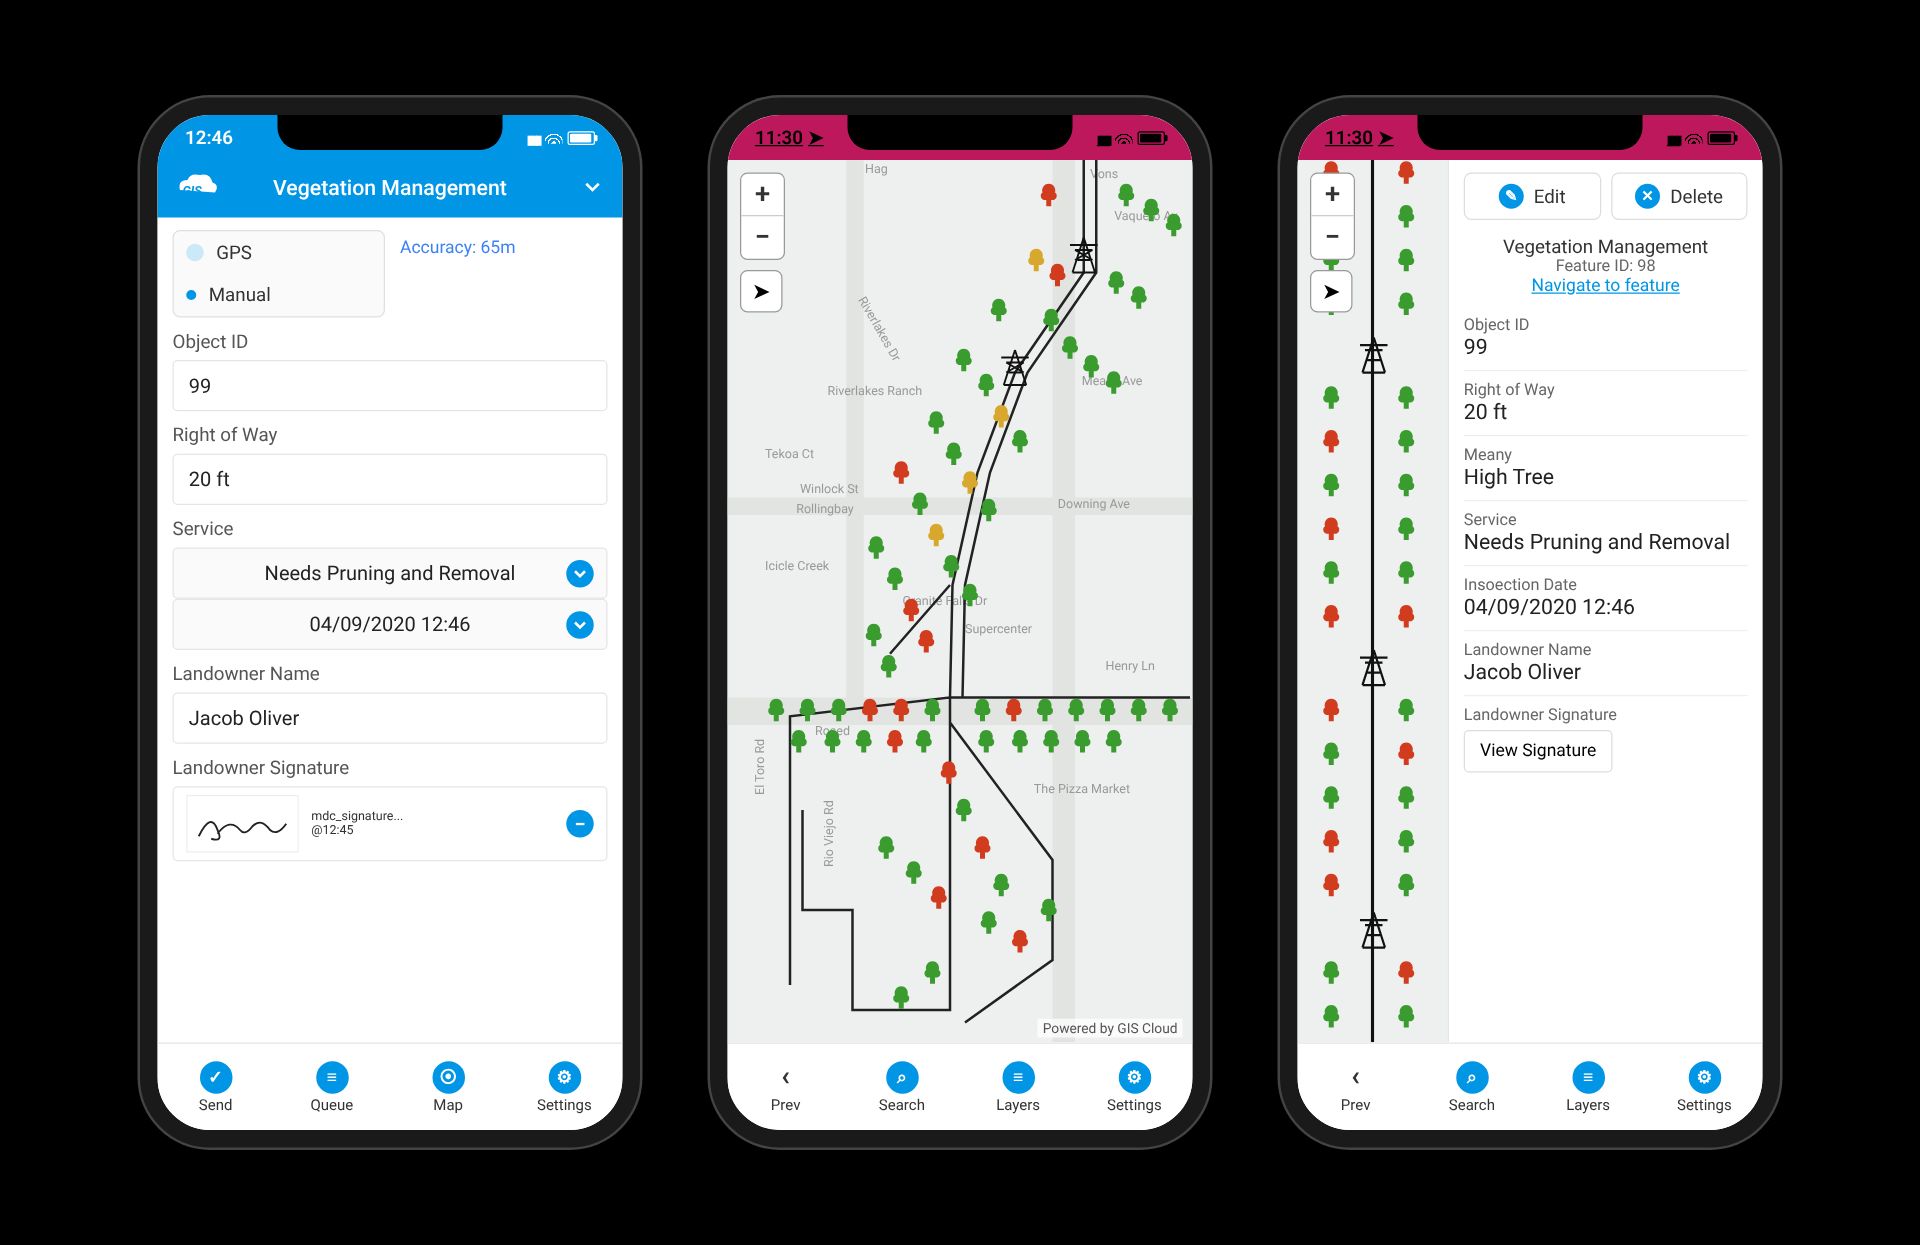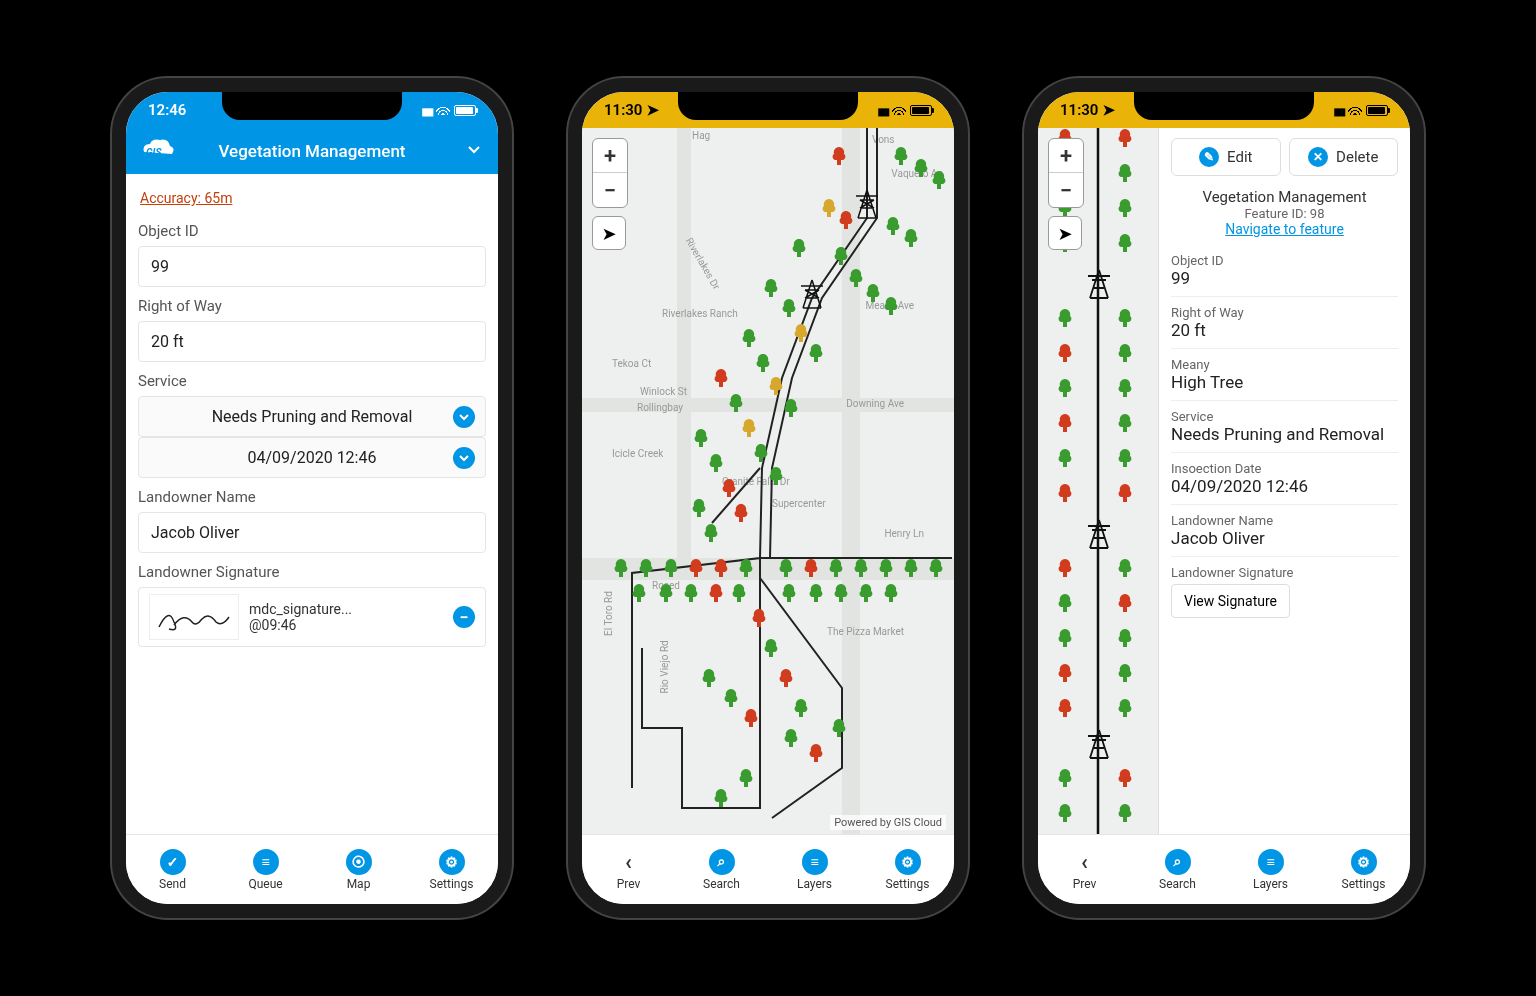--- a/index.html
+++ b/index.html
@@ -31,38 +31,38 @@
   .p1-body { padding: 10px 12px; height: calc(100% - 36px - 46px - 70px); overflow:hidden; background:#fff;}
   .p1-top-row { display:flex; gap:10px; margin-bottom:6px; }
   .p1-mode-box { flex:1; border:1px solid #e0e0e0; border-radius:6px; background:#fafafa; }
   .p1-mode-item { display:flex; align-items:center; gap:10px; padding:8px 10px; font-size:15px; color:#333; }
   .p1-radio { width:14px; height:14px; border-radius:50%; border:2px solid #ccc; }
   .p1-radio.on { border:4px solid #0095e5; width:8px; height:8px; }
   .p1-radio.off { background:#cce9f8; border:2px solid #cce9f8; }
   .p1-addpoint { flex:1; display:flex; flex-direction:column; }
   .p1-addpoint-btn { border:1px solid #e0e0e0; border-radius:6px; background:#fafafa; padding:10px; text-align:center; font-size:15px; color:#333;}
   .p1-plus { color:#0095e5; font-weight:600; }
-  .p1-acc { font-size:14px; color:#c2410c; padding:6px 2px;text-decoration:underline; }
+  .p1-acc { font-size:14px; color:#3b82f6; padding:6px 2px; }
   .p1-label { font-size:15px; color:#555; margin:10px 0 6px; }
   .p1-input { width:100%; border:1px solid #e5e5e5; border-radius:4px; padding:10px 12px; font-size:16px; color:#222; background:#fff; }
   .p1-select { width:100%; border:1px solid #e5e5e5; border-radius:4px; padding:10px 12px; font-size:16px; color:#222; background:#fafafa; display:flex; justify-content:center; position:relative;}
   .p1-select-chev { position:absolute; right:10px; top:50%; transform:translateY(-50%); width:22px; height:22px; background:#0095e5; border-radius:50%; display:flex; align-items:center; justify-content:center; color:#fff; font-size:12px;}
   .p1-sigtext { font-size:12px; color:#666; margin-bottom:6px; }
   .p1-sigrow { display:flex; align-items:center; gap:10px; border:1px solid #e5e5e5; border-radius:4px; padding:6px 10px;}
   .p1-sigimg { width:90px; height:46px; border:1px solid #eee; display:flex; align-items:center; justify-content:center; font-family:cursive; font-size:16px; }
-  .p1-signame { flex:1; font-size:14px; color:#333; }
+  .p1-signame { flex:1; font-size:10px; color:#333; }
   .p1-sigminus { width:22px; height:22px; background:#0095e5; border-radius:50%; color:#fff; display:flex; align-items:center; justify-content:center; font-weight:700;}
 
   .bottom-nav { position:absolute; bottom:0; left:0; right:0; height:70px; background:#fff; border-top:1px solid #e5e5e5; display:flex; }
   .nav-item { flex:1; display:flex; flex-direction:column; align-items:center; justify-content:center; gap:2px; font-size:12px; color:#333;}
   .nav-icon { width:26px; height:26px; background:#0095e5; border-radius:50%; display:flex; align-items:center; justify-content:center; color:#fff; font-size:14px; font-weight:700;}
   .nav-icon.chev { background:transparent; color:#333; font-size:22px; }
 
   
-  .map-status { background:#eab308; }
+  .map-status { background:#be185d;text-decoration:underline; }
   .map-body { position:relative; height: calc(100% - 36px - 70px); background:#eef0ef; overflow:hidden;}
   .map-ctrl { position:absolute; top:10px; left:10px; display:flex; flex-direction:column; gap:8px; z-index:20;}
   .zoom-box { background:#fff; border:1px solid #999; border-radius:6px; overflow:hidden; }
   .zoom-btn { width:34px; height:34px; display:flex; align-items:center; justify-content:center; font-size:22px; font-weight:600; color:#333; border-bottom:1px solid #ccc;}
   .zoom-btn:last-child { border-bottom:none; }
   .loc-btn { width:34px; height:34px; background:#fff; border:1px solid #999; border-radius:6px; display:flex; align-items:center; justify-content:center; font-size:18px;}
   .map-attr { position:absolute; bottom:4px; right:8px; font-size:11px; color:#555; background:rgba(255,255,255,0.7); padding:1px 4px; z-index:15;}
   .road { position:absolute; background:#e2e4e2; }
   .street-label { position:absolute; font-size:10px; color:#999; white-space:nowrap; }
   .powerline { stroke:#222; stroke-width:2; fill:none; }
@@ -121,20 +121,30 @@
     </div>
     <span>Vegetation Management</span>
     <span class="p1-chev">
       <svg width="16" height="16" viewBox="0 0 16 16">
             <path d="M3 6l5 5 5-5" stroke="#fff" stroke-width="2" fill="none"></path>
           </svg>
     </span>
   </div>
   <div class="p1-body">
     <div class="p1-top-row">
+      <div class="p1-mode-box">
+        <div class="p1-mode-item">
+          <span class="p1-radio off"></span>
+          <span>GPS</span>
+        </div>
+        <div class="p1-mode-item">
+          <span class="p1-radio on"></span>
+          <span>Manual</span>
+        </div>
+      </div>
       <div class="p1-addpoint">
         <div class="p1-acc">Accuracy: 65m</div>
       </div>
     </div>
 
     <div class="p1-label">Object ID</div>
     <input class="p1-input" value="99" style="">
 
     <div class="p1-label">Right of Way</div>
     <input class="p1-input" value="20 ft" style="">
@@ -163,21 +173,21 @@
 
     <div class="p1-label">Landowner Signature</div>
     <div class="p1-sigrow">
       <div class="p1-sigimg">
         <svg width="80" height="40" viewBox="0 0 80 40">
               <path d="M5 30 Q15 10 20 25 Q25 35 15 32 M20 28 Q30 15 38 25 Q42 30 48 22 Q55 15 62 25 Q68 30 75 20" stroke="#222" stroke-width="1.5" fill="none"></path>
             </svg>
       </div>
       <div class="p1-signame">
         <div>mdc_signature...</div>
-        <div>@09:46</div>
+        <div>@12:45</div>
       </div>
       <div class="p1-sigminus">−</div>
     </div>
   </div>
   <div class="bottom-nav">
     <div class="nav-item">
           <div class="nav-icon">✓</div>
           <span>Send</span>
         </div>
     <div class="nav-item">

